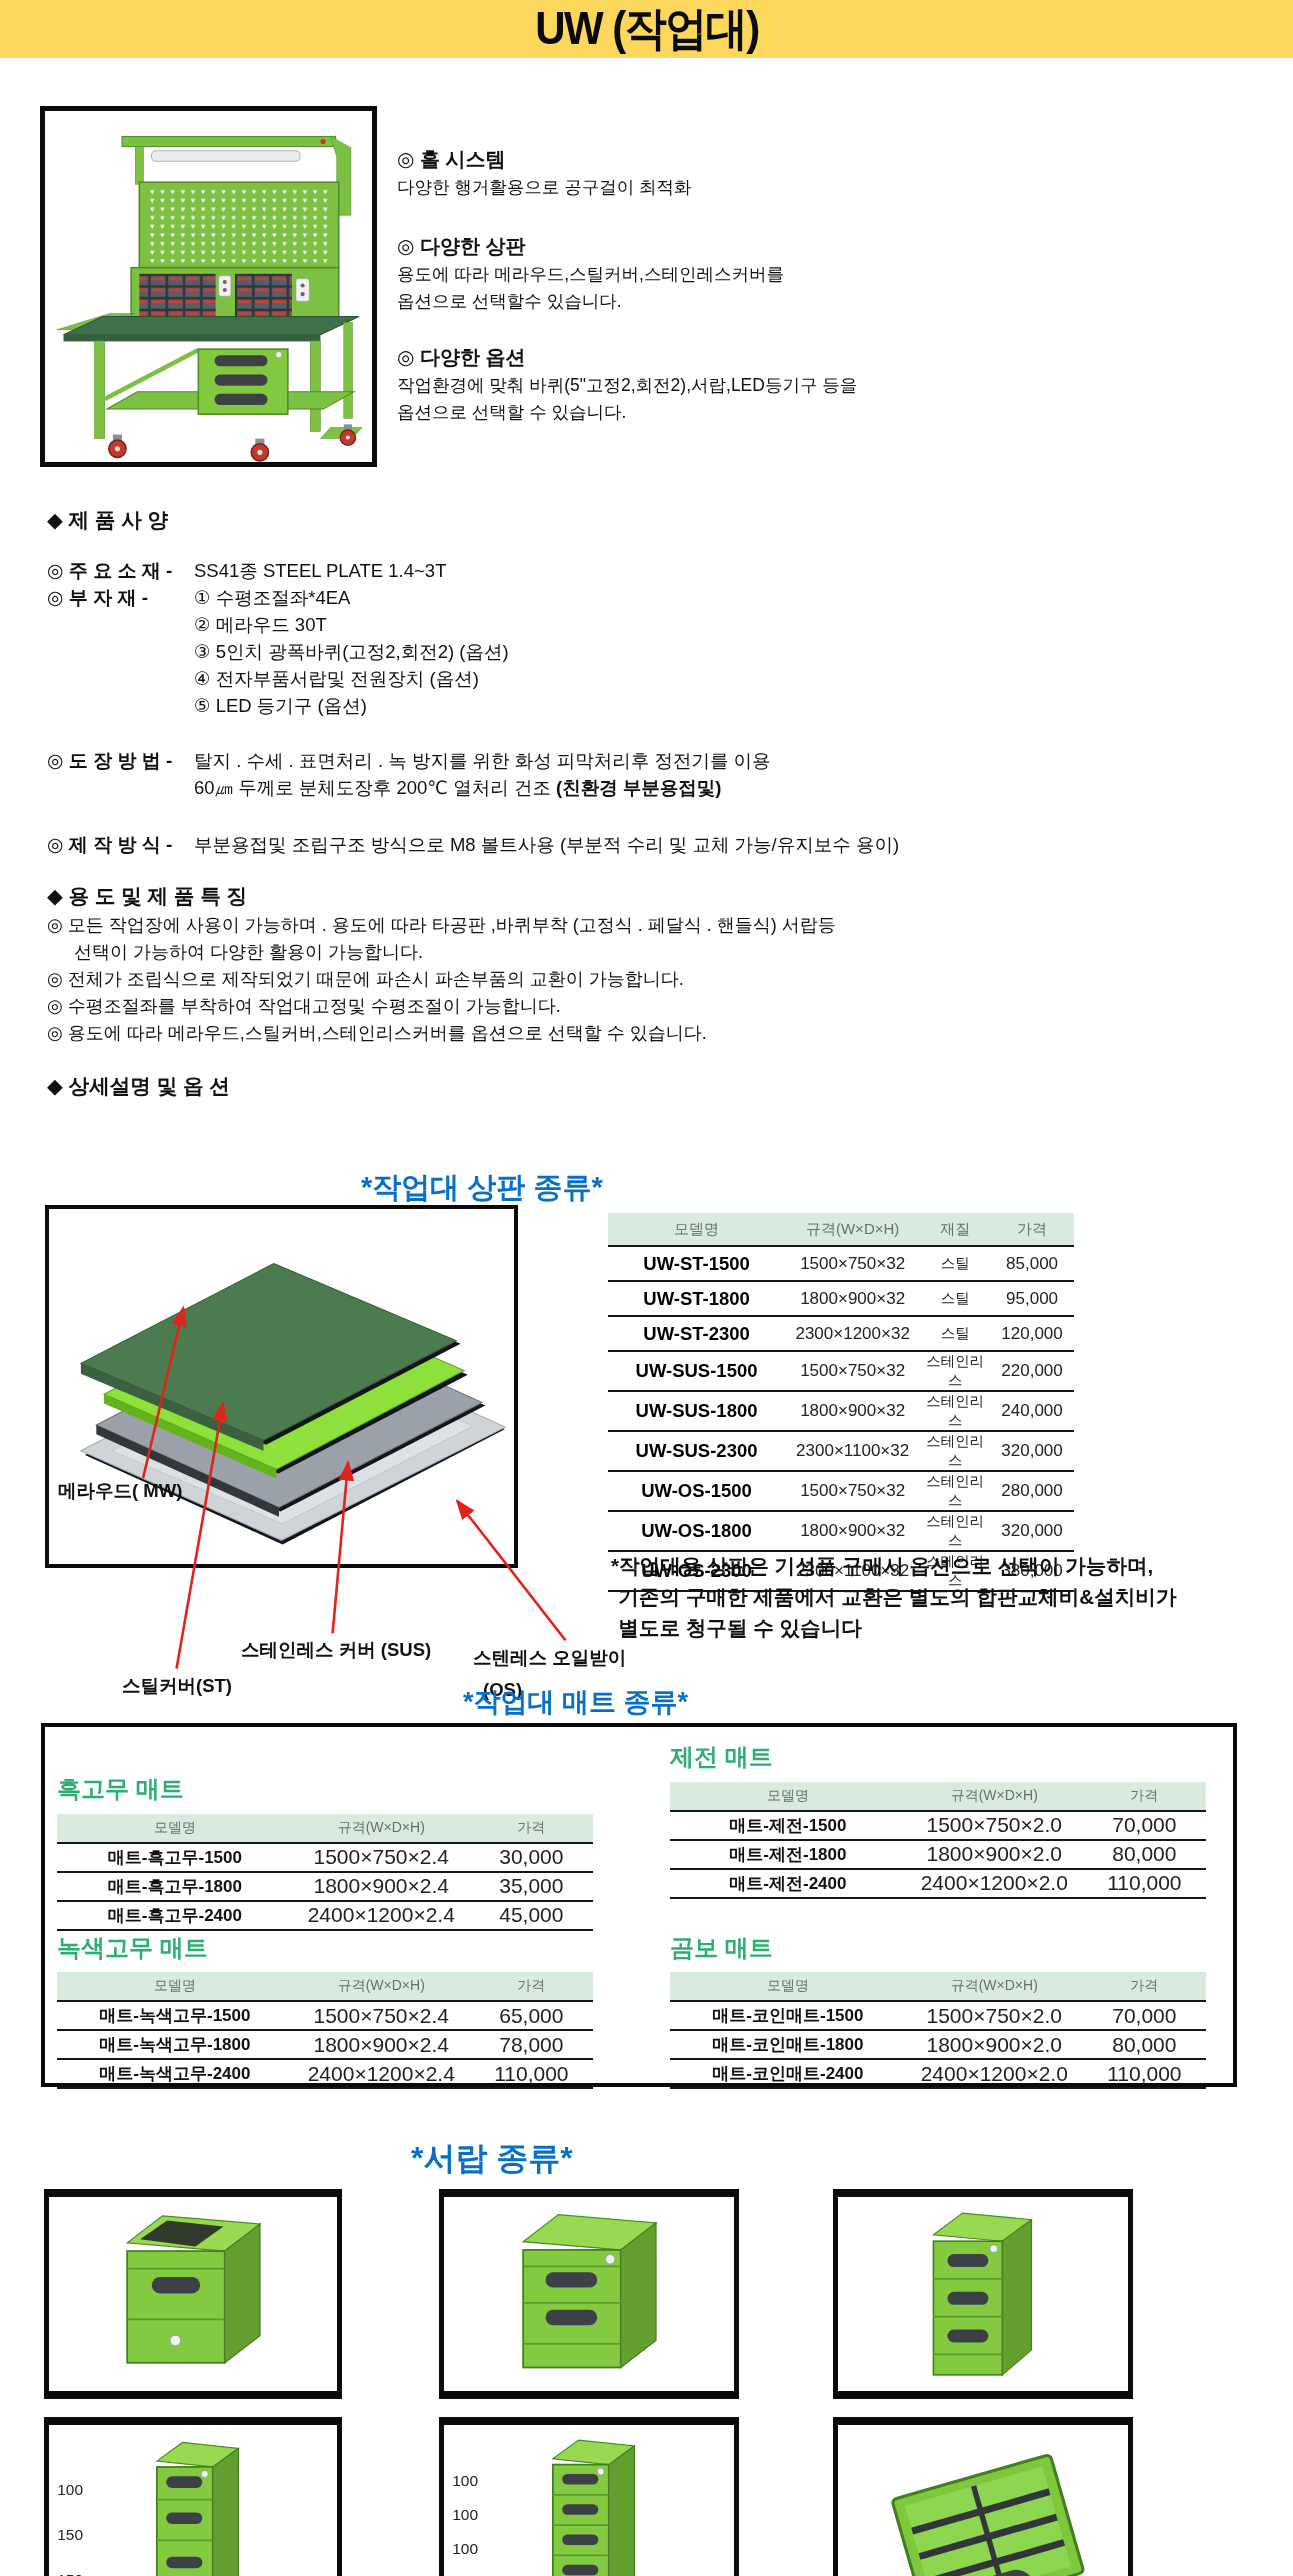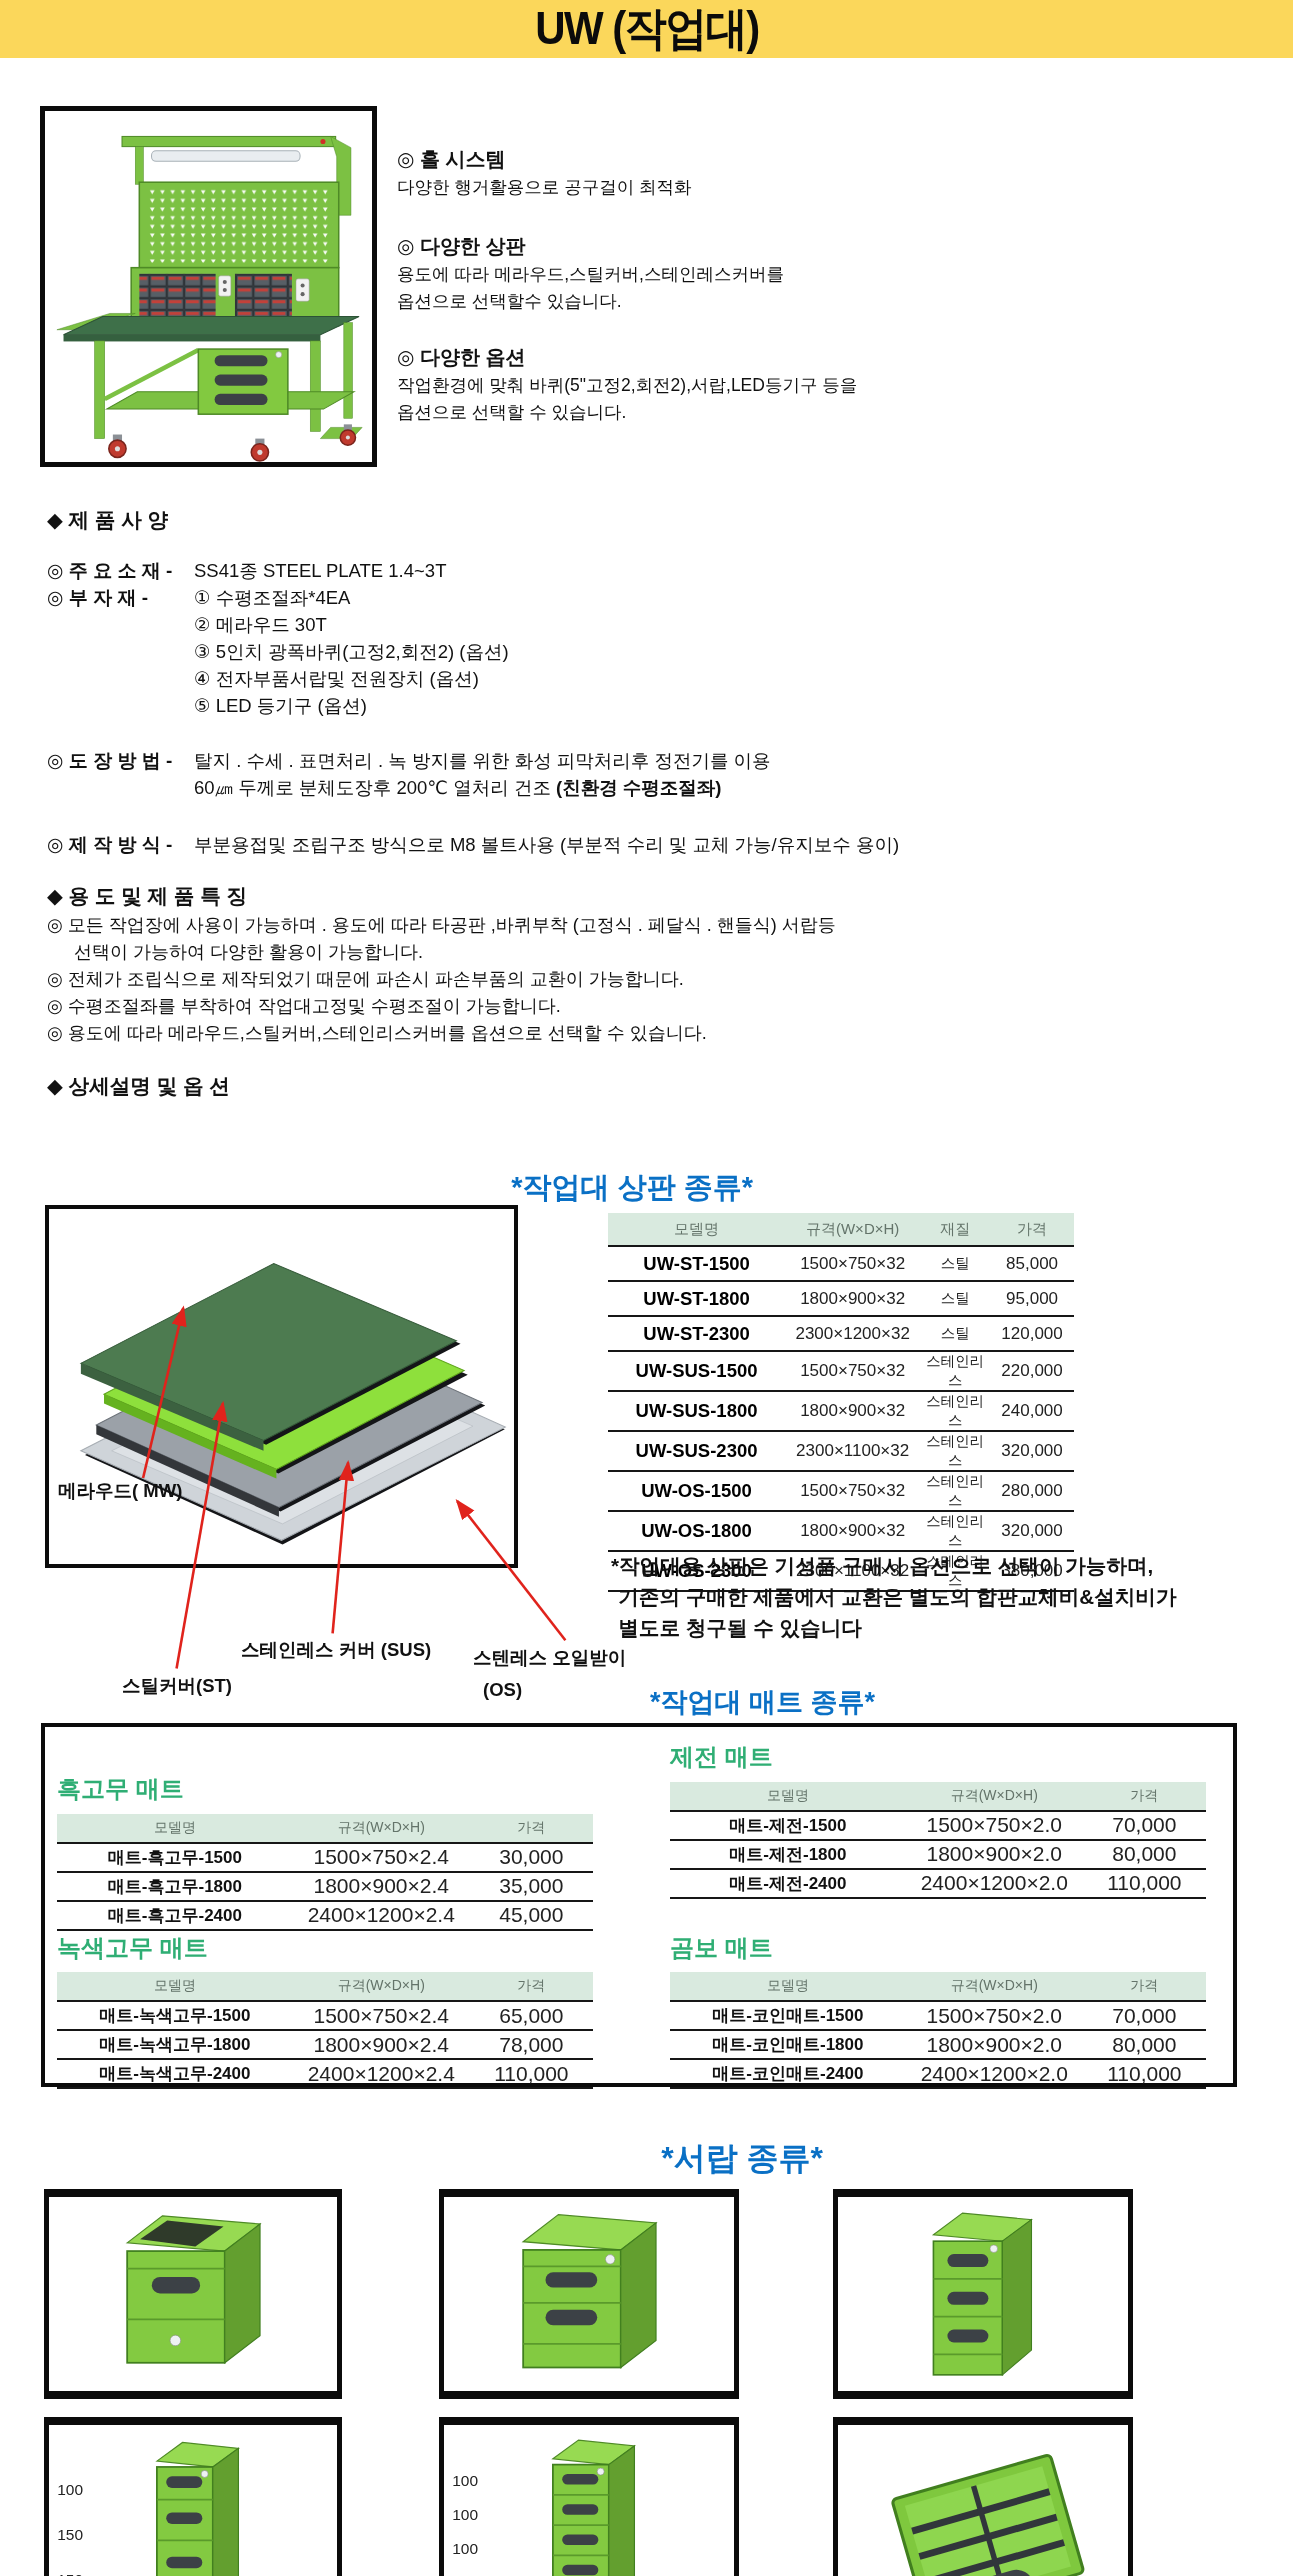--- a/index.html
+++ b/index.html
@@ -21,21 +21,21 @@
   
   .feat-h{font-size:20px;font-weight:bold;line-height:29px;}
   .feat-l{font-size:17.5px;line-height:27px;}
   
   .srow{display:flex;font-size:18.5px;line-height:27px;}
   .srow .lab{width:147px;flex:none;font-weight:bold;font-size:19px;}
   .sec-title{font-size:20.6px;font-weight:bold;}
   .use-l{font-size:18px;line-height:27px;}
   .use-l.indent{padding-left:27px;}
   
-  .blue-h{color:#0A70C5;font-weight:bold;text-align:right;white-space:nowrap;}
+  .blue-h{color:#0A70C5;font-weight:bold;text-align:left;white-space:nowrap;}
   
   table{border-collapse:collapse;table-layout:fixed;width:100%;}
   th,td{text-align:center;padding:0;overflow:hidden;}
   thead th{background:#D9EADF;font-weight:normal;color:#64746a;border-bottom:2.6px solid #161616;}
   .t-top thead th{height:32px;font-size:15px;}
   .t-top td{height:33px;font-size:17px;border-bottom:2.1px solid #161616;color:#222;}
   .t-top td.c0{font-weight:bold;font-size:18.5px;color:#000000;}
   .t-top td.c2{font-size:14.4px;}
   .t-mat thead th{height:28px;font-size:14px;}
   .t-mat td{height:27px;font-size:21px;border-bottom:2.1px solid #161616;color:#222;}
@@ -177,21 +177,21 @@
     </div>
 </div>
 
 <div class="abs" style="left:47px;top:747px;width:1185px;">
   <div class="srow">
       <span class="lab">◎ 도 장 방 법 -</span>
       <span>탈지 . 수세 . 표면처리 . 녹 방지를 위한 화성 피막처리후 정전기를 이용</span>
     </div>
   <div class="srow">
       <span class="lab"></span>
-      <span><span>60㎛ 두께로 분체도장후 200℃ 열처리 건조 </span><b>(친환경 수평조절좌)</b></span>
+      <span><span>60㎛ 두께로 분체도장후 200℃ 열처리 건조 </span><b>(친환경 부분용접및)</b></span>
     </div>
 </div>
 
 <div class="abs" style="left:47px;top:831px;width:1211px;">
   <div class="srow">
       <span class="lab">◎ 제 작 방 식 -</span>
       <span>부분용접및 조립구조 방식으로 M8 볼트사용 (부분적 수리 및 교체 가능/유지보수 용이)</span>
     </div>
 </div>
 

